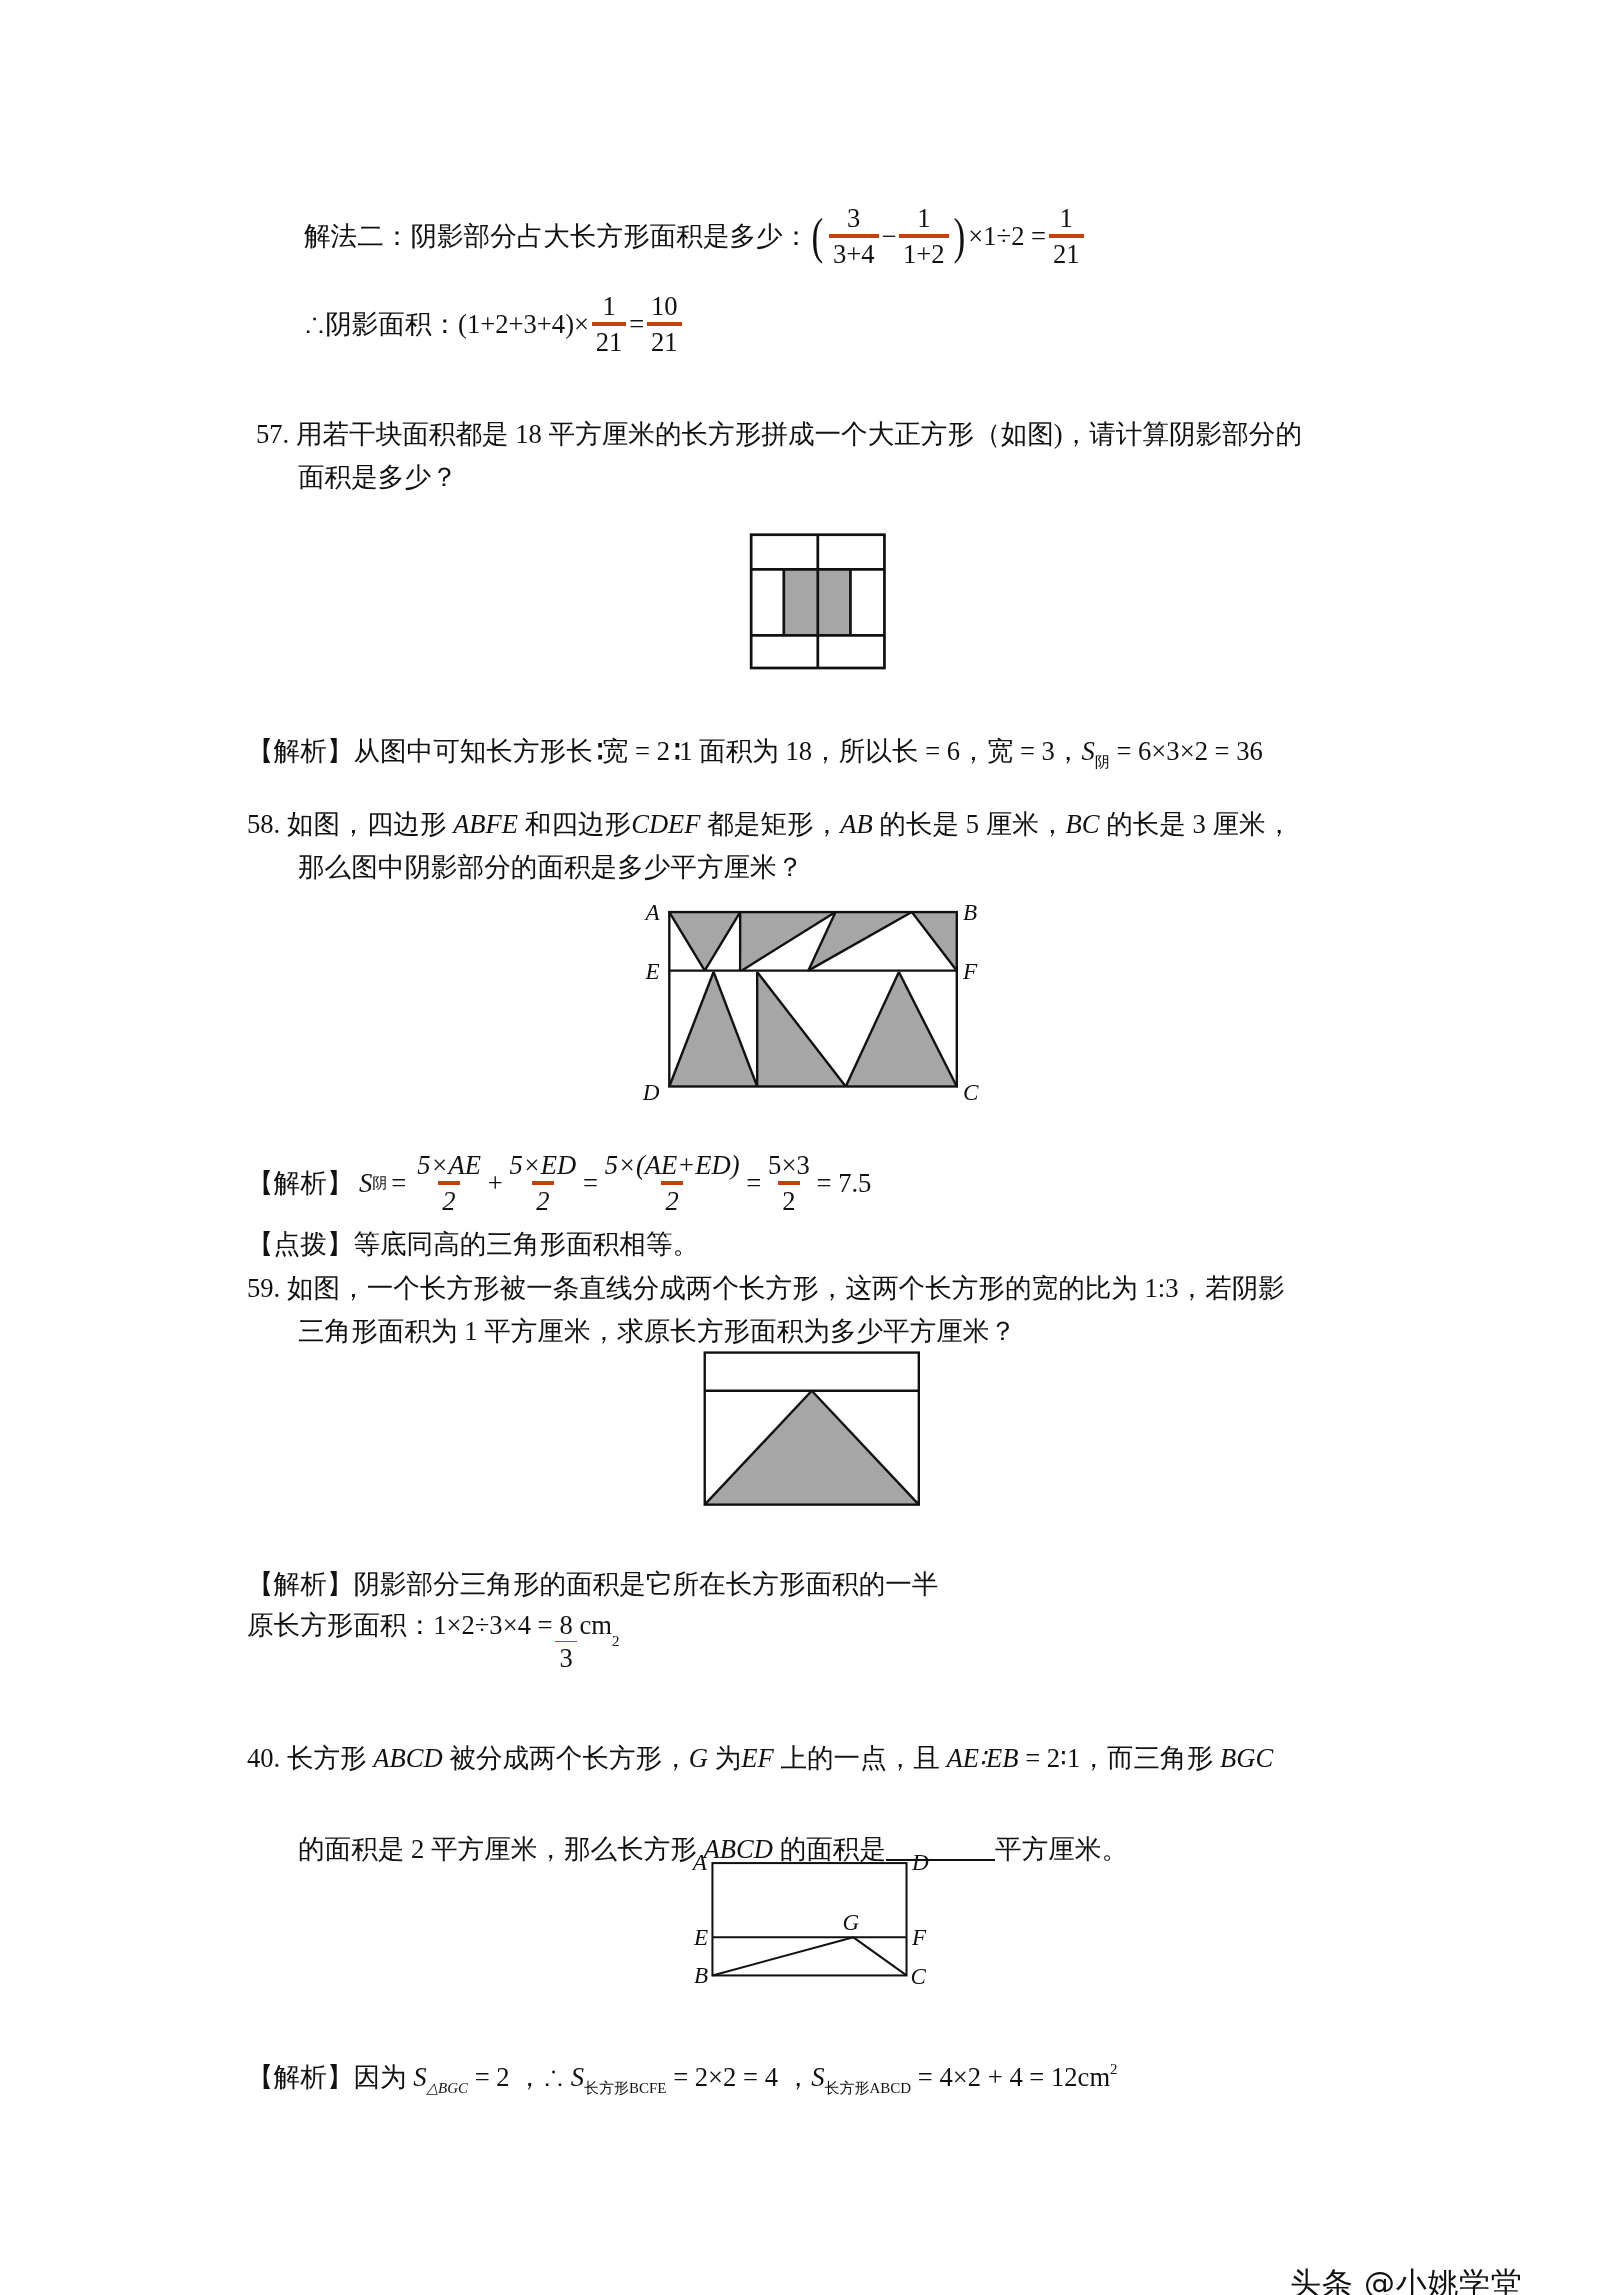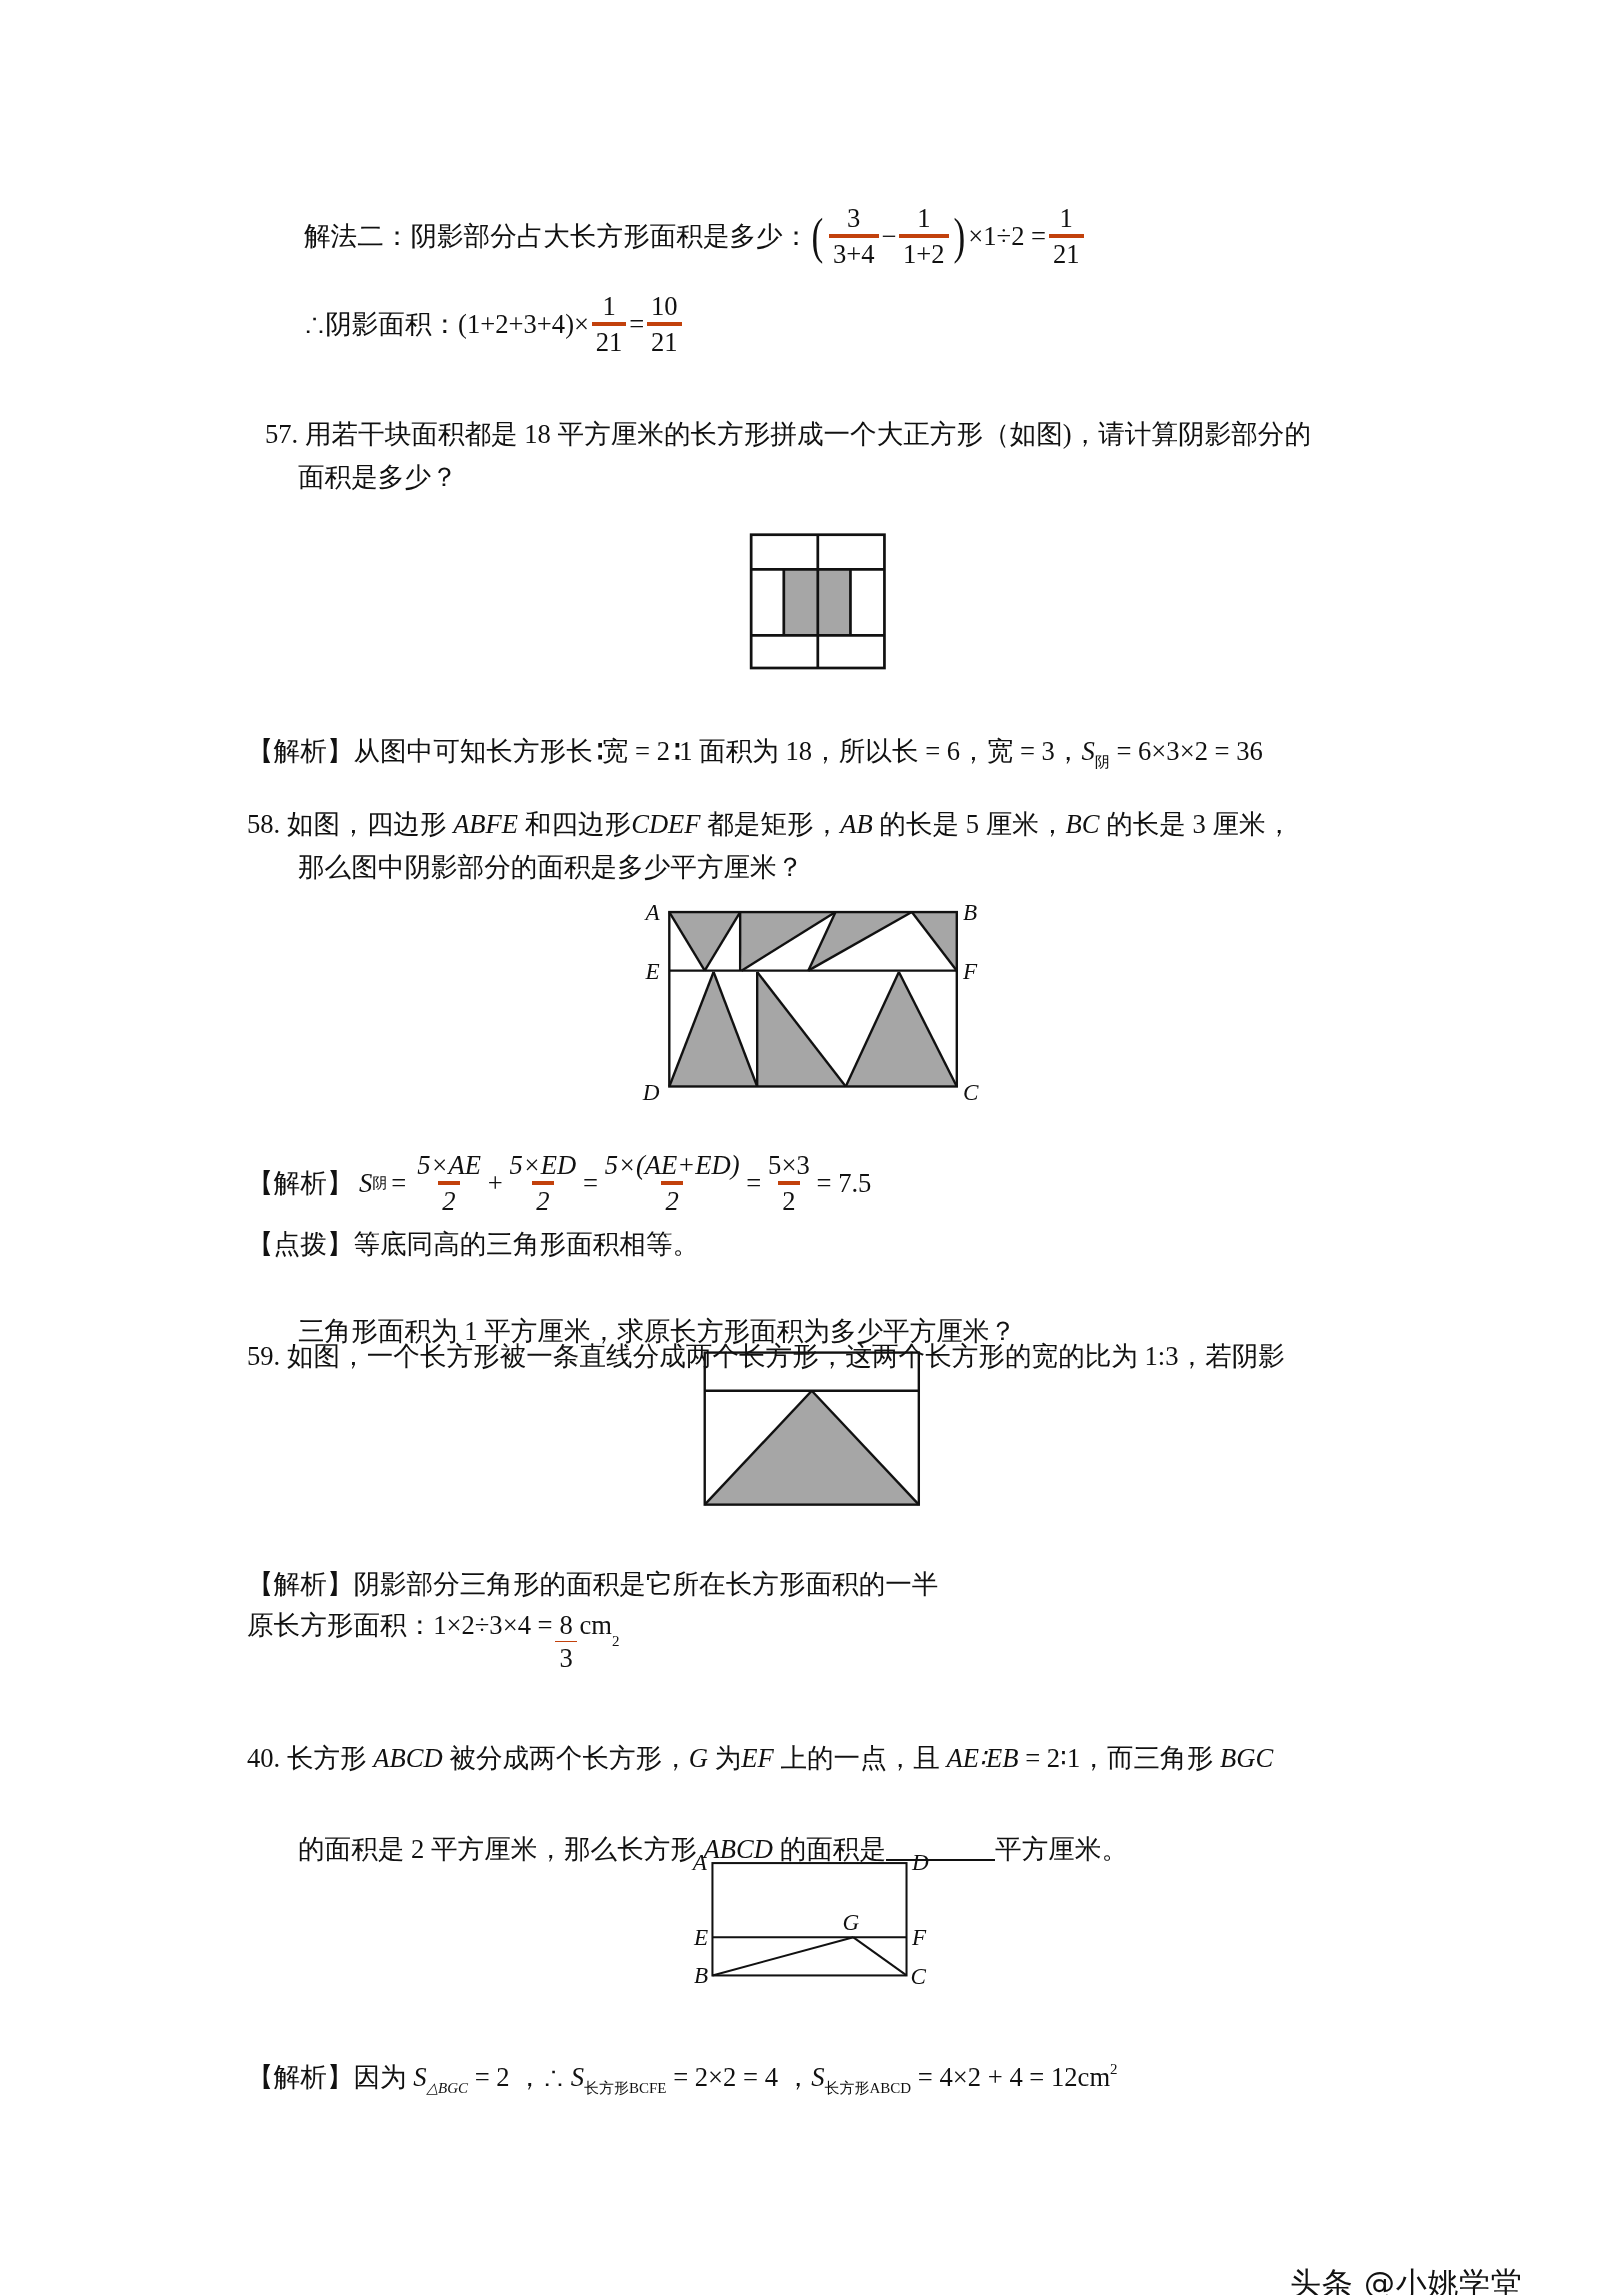--- a/index.html
+++ b/index.html
@@ -48,21 +48,21 @@
       <span class="num">1</span>
       <span class="den">21</span>
     </span>
   <span>=</span>
   <span class="frac">
       <span class="num">10</span>
       <span class="den">21</span>
     </span>
 </div>
 
-<div class="line" style="left:265px; top:421px;">
+<div class="line" style="left:256px; top:421px;">
   <span>57.</span>
   <span>用若干块面积都是 18 平方厘米的长方形拼成一个大正方形（如图)，请计算阴影部分的</span>
 </div>
 <div class="line" style="left:298px; top:464px;">
   <span>面积是多少？</span>
 </div>
 
 <svg style="left:743px; top:532px;" width="136" height="136" viewBox="0 0 200 200">
   <rect x="60" y="55" width="97" height="97" fill="#a6a6a6"></rect>
   <g stroke="#111" stroke-width="4" fill="none">
@@ -146,21 +146,21 @@
   <span class="frac">
       <span class="num">5×3</span>
       <span class="den">2</span>
     </span>
   <span>= 7.5</span>
 </div>
 <div class="line" style="left:247px; top:1231px;">
   <span>【点拨】</span><span>等底同高的三角形面积相等。</span>
 </div>
 
-<div class="line" style="left:247px; top:1343px;text-align:center;">
+<div class="line" style="left:247px; top:1275px;text-align:center;">
   <span>59.</span>
   <span>如图，一个长方形被一条直线分成两个长方形，这两个长方形的宽的比为 1:3，若阴影</span>
 </div>
 <div class="line" style="left:298px; top:1318px;">
   <span>三角形面积为 1 平方厘米，求原长方形面积为多少平方厘米？</span>
 </div>
 
 <svg style="left:702px; top:1349px;" width="225" height="164" viewBox="0 0 330 240">
   <polygon points="4,228 161,61 318,228" fill="#a6a6a6"></polygon>
   <g stroke="#111" stroke-width="3.5" fill="none">

